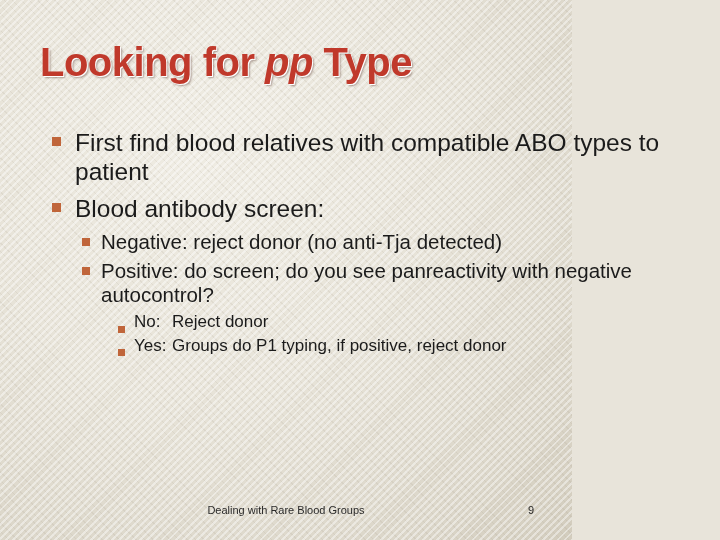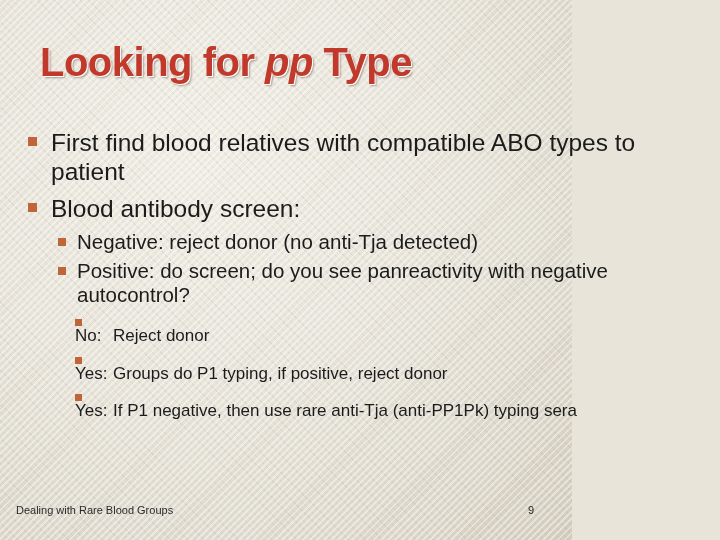--- a/index.html
+++ b/index.html
@@ -34,21 +34,21 @@
     text-shadow:
       1px 1px 0 #ffffff,
       2px 2px 2px rgba(90,60,50,0.45);
     white-space: nowrap;
   }
   .title .em {
     font-style: italic;
   }
   .body {
     position: absolute;
-    left: 28px;
+    left: 52px;
     top: 128px;
     width: 640px;
   }
   .lvl1 {
     display: flex;
     align-items: flex-start;
     margin-bottom: 7px;
   }
   .lvl1 .bullet {
     flex: 0 0 auto;
@@ -74,23 +74,22 @@
     background: #c0653a;
     margin: 8px 11px 0 0;
   }
   .lvl2 .txt {
     font-size: 20.5px;
     color: #1b1b1b;
     line-height: 1.2;
   }
   .lvl3 {
     display: flex;
-    align-items: flex-start;
-    margin: 1px 0 3px 47px;
-    flex-direction: column;
+    align-items: flex-end;
+    margin: 1px 0 3px 66px;
   }
   .lvl3 .bullet {
     flex: 0 0 auto;
     width: 7px;
     height: 7px;
     background: #c0653a;
     margin: 7px 9px 0 0;
   }
   .lvl3 .txt {
     font-size: 17px;
@@ -99,23 +98,23 @@
   }
   .lvl3 .txt .lbl {
     display: inline-block;
     min-width: 38px;
   }
   .footer-text {
     position: absolute;
     left: 0;
     right: 0;
     bottom: 24px;
+    text-align: center;
     font-size: 11px;
     color: #2a2a2a;
-    margin-left: 16px;
   }
   .slide-number {
     position: absolute;
     right: 38px;
     bottom: 24px;
     font-size: 11px;
     color: #2a2a2a;
   }
 </style>
 </head>
@@ -152,23 +151,19 @@
     <div class="lvl3">
       <span class="bullet"></span>
       <span class="txt"><span class="lbl">No:</span><span>Reject donor</span></span>
     </div>
 
     <div class="lvl3">
       <span class="bullet"></span>
       <span class="txt"><span class="lbl">Yes:</span><span>Groups do P1 typing, if positive, reject donor</span></span>
     </div>
 
-    <div class="lvl3">
-      <span class="bullet"></span>
-      <span class="txt"><span class="lbl">Yes:</span><span>If P1 negative, then use rare anti-Tja (anti-PP1Pk) typing sera</span></span>
-    </div>
 
   </div>
 
   <div class="footer-text">Dealing with Rare Blood Groups</div>
   <div class="slide-number">9</div>
 
 </div>
 
 </body></html>

